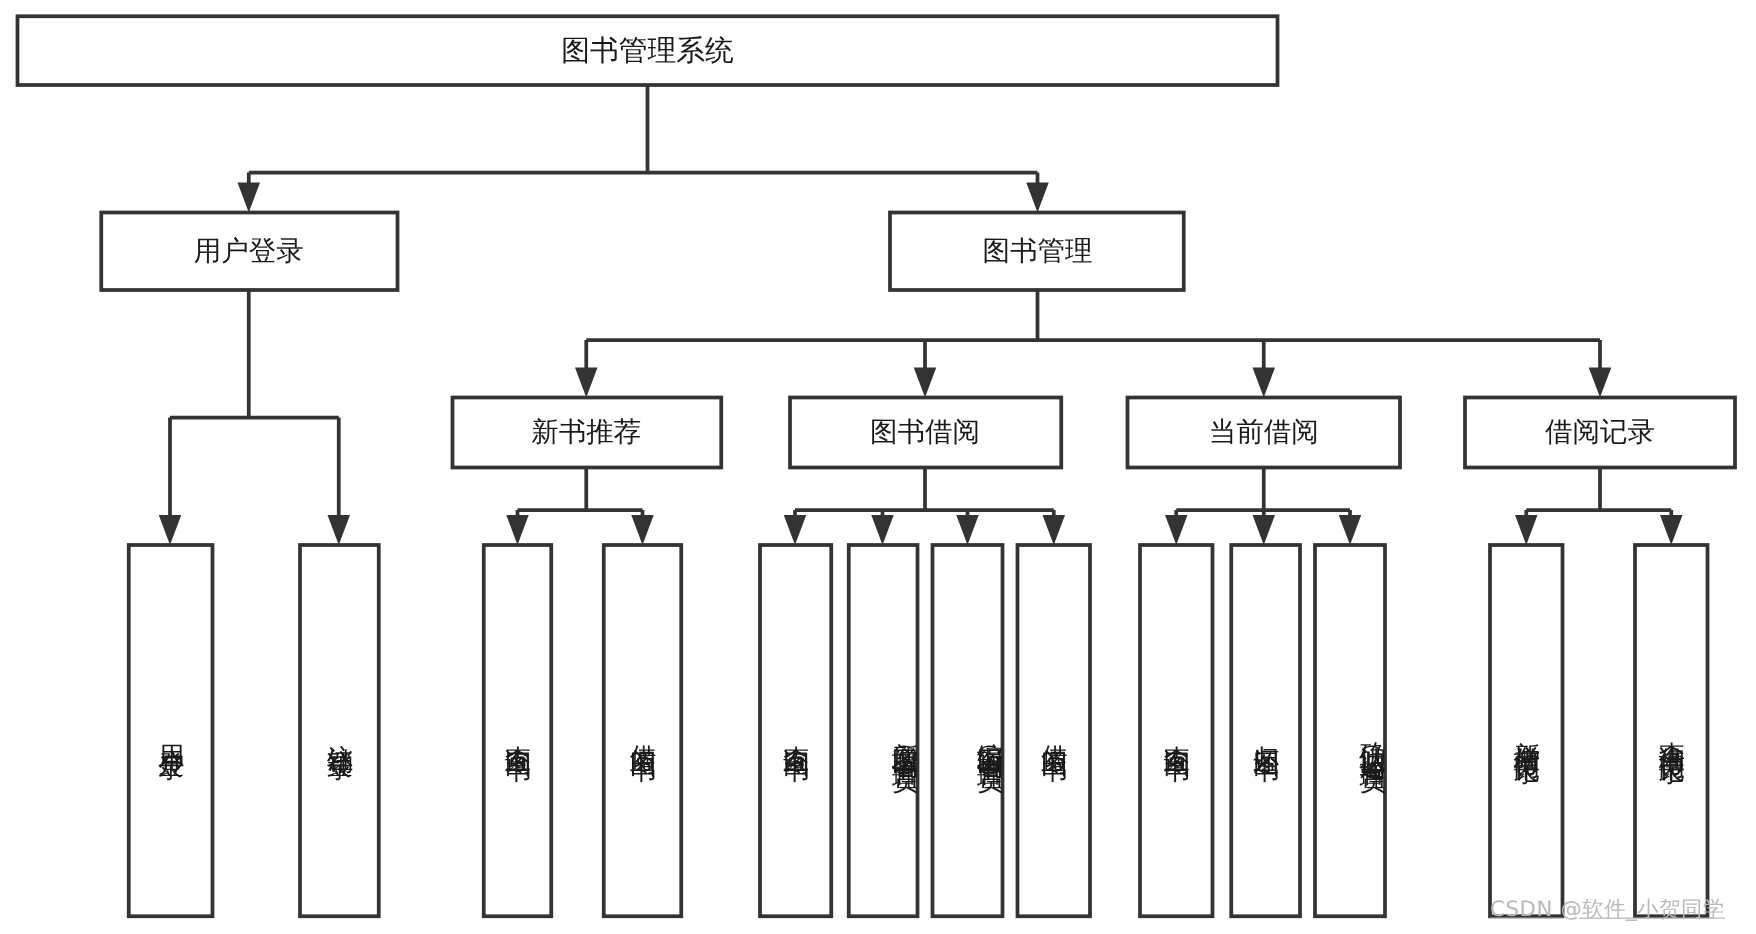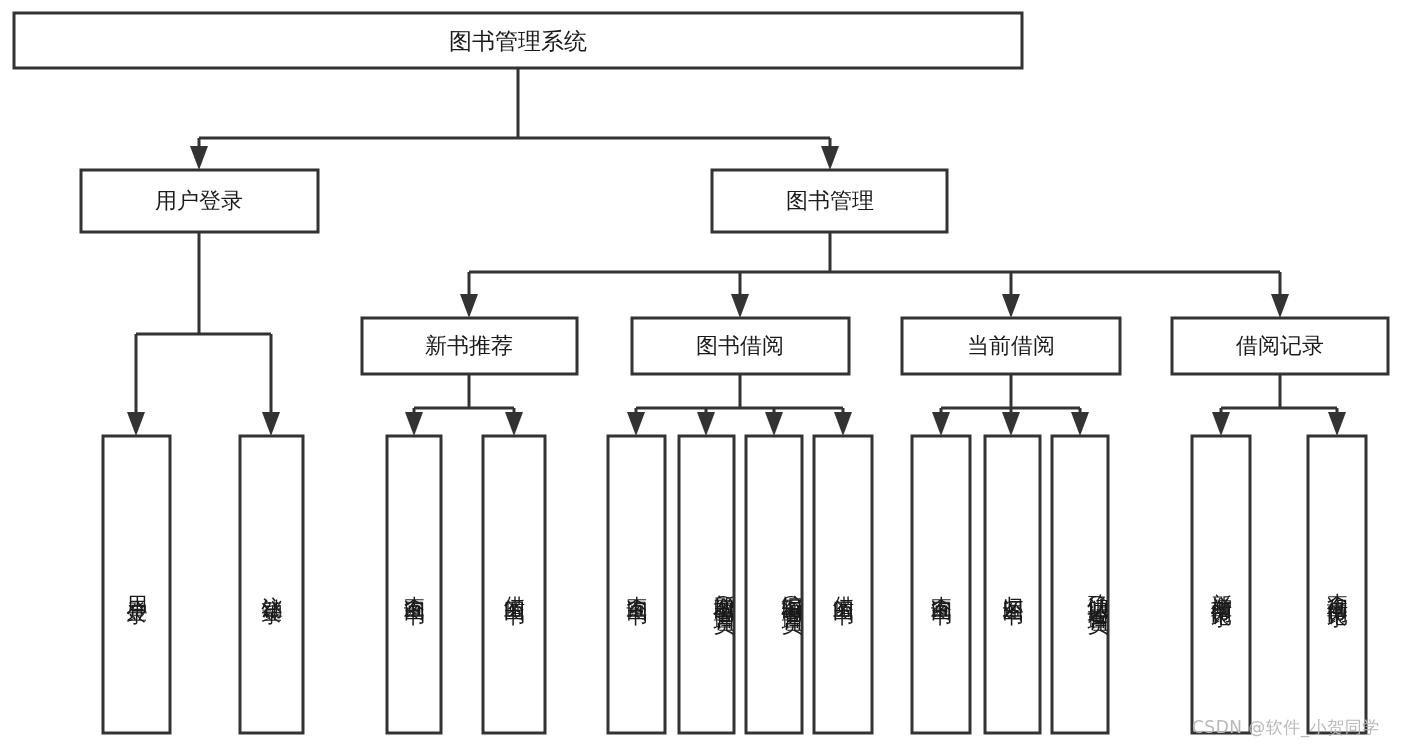--- a/index.html
+++ b/index.html
@@ -72,20 +72,21 @@
   }
   .watermark {
     position: absolute;
     left: 1192px;
     top: 716px;
     font-family: "DejaVu Sans", "Liberation Sans", sans-serif;
     font-size: 17px;
     color: #b9b9b9;
     white-space: nowrap;
     letter-spacing: 0.5px;
+    text-decoration: underline;
   }
 </style>
 </head>
 <body>
 
 <div id="stage">
 
   <svg id="diagram-svg" viewBox="0 0 1405 747">
 
     <g>

